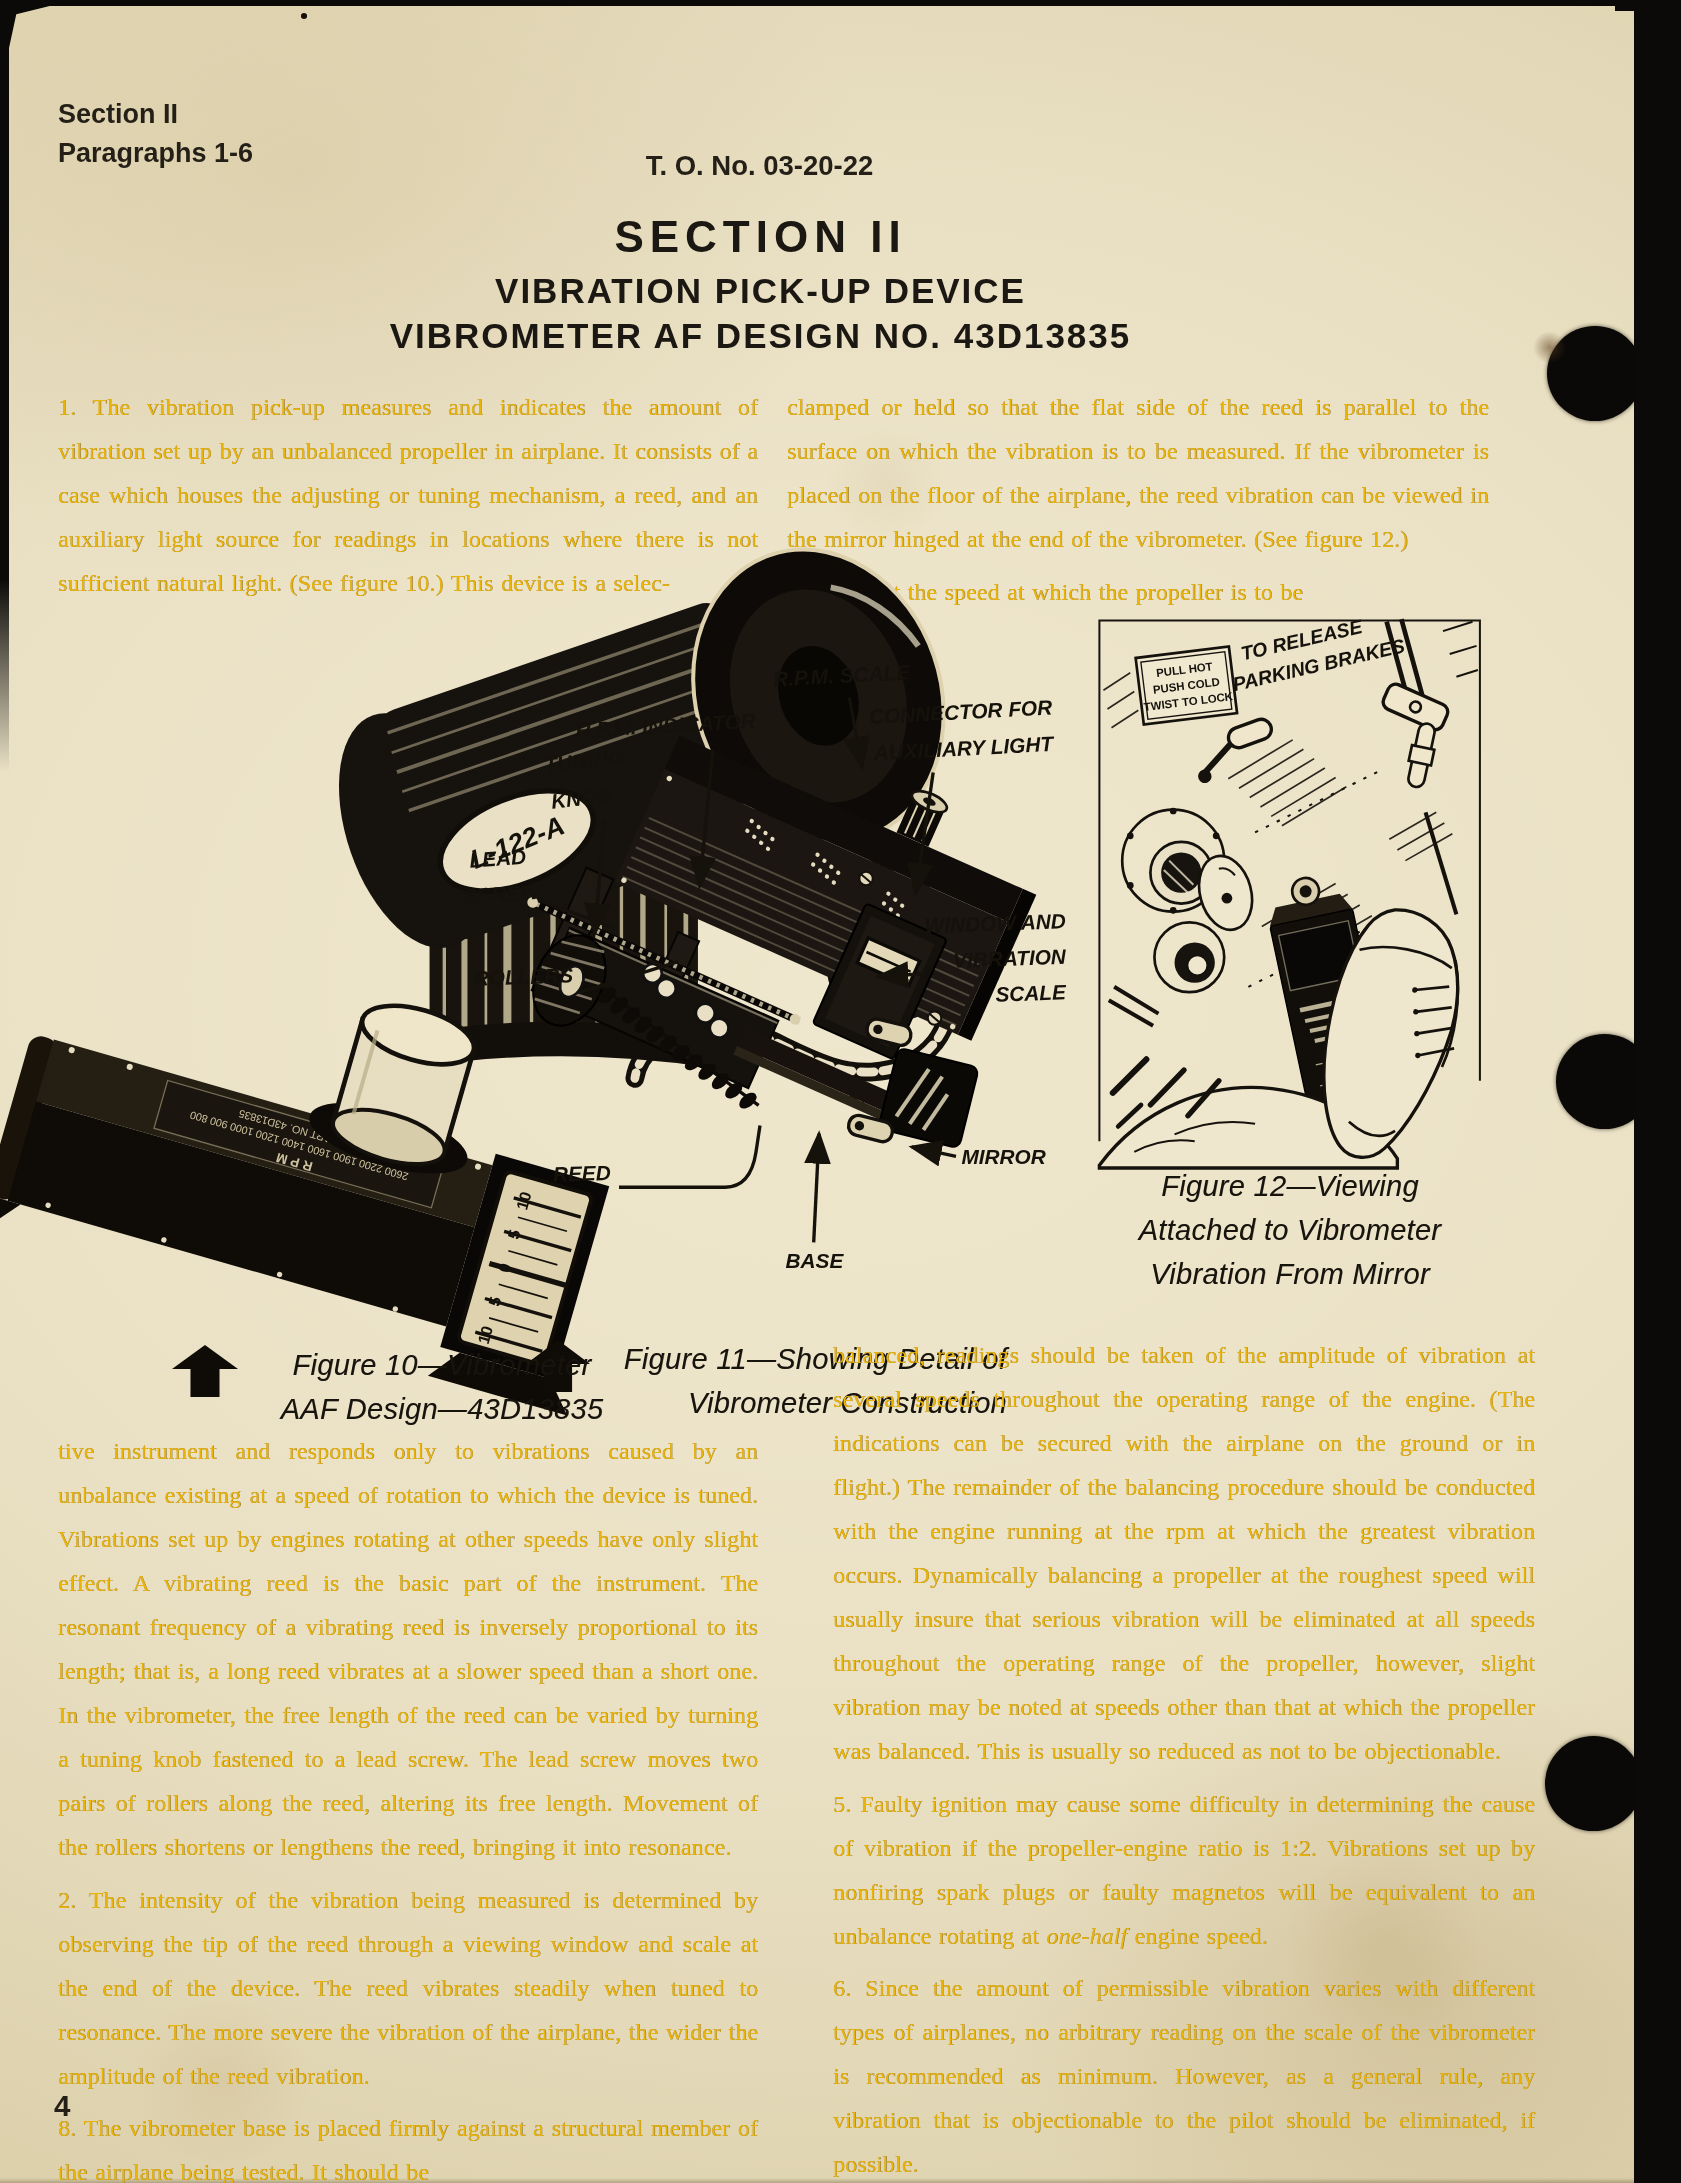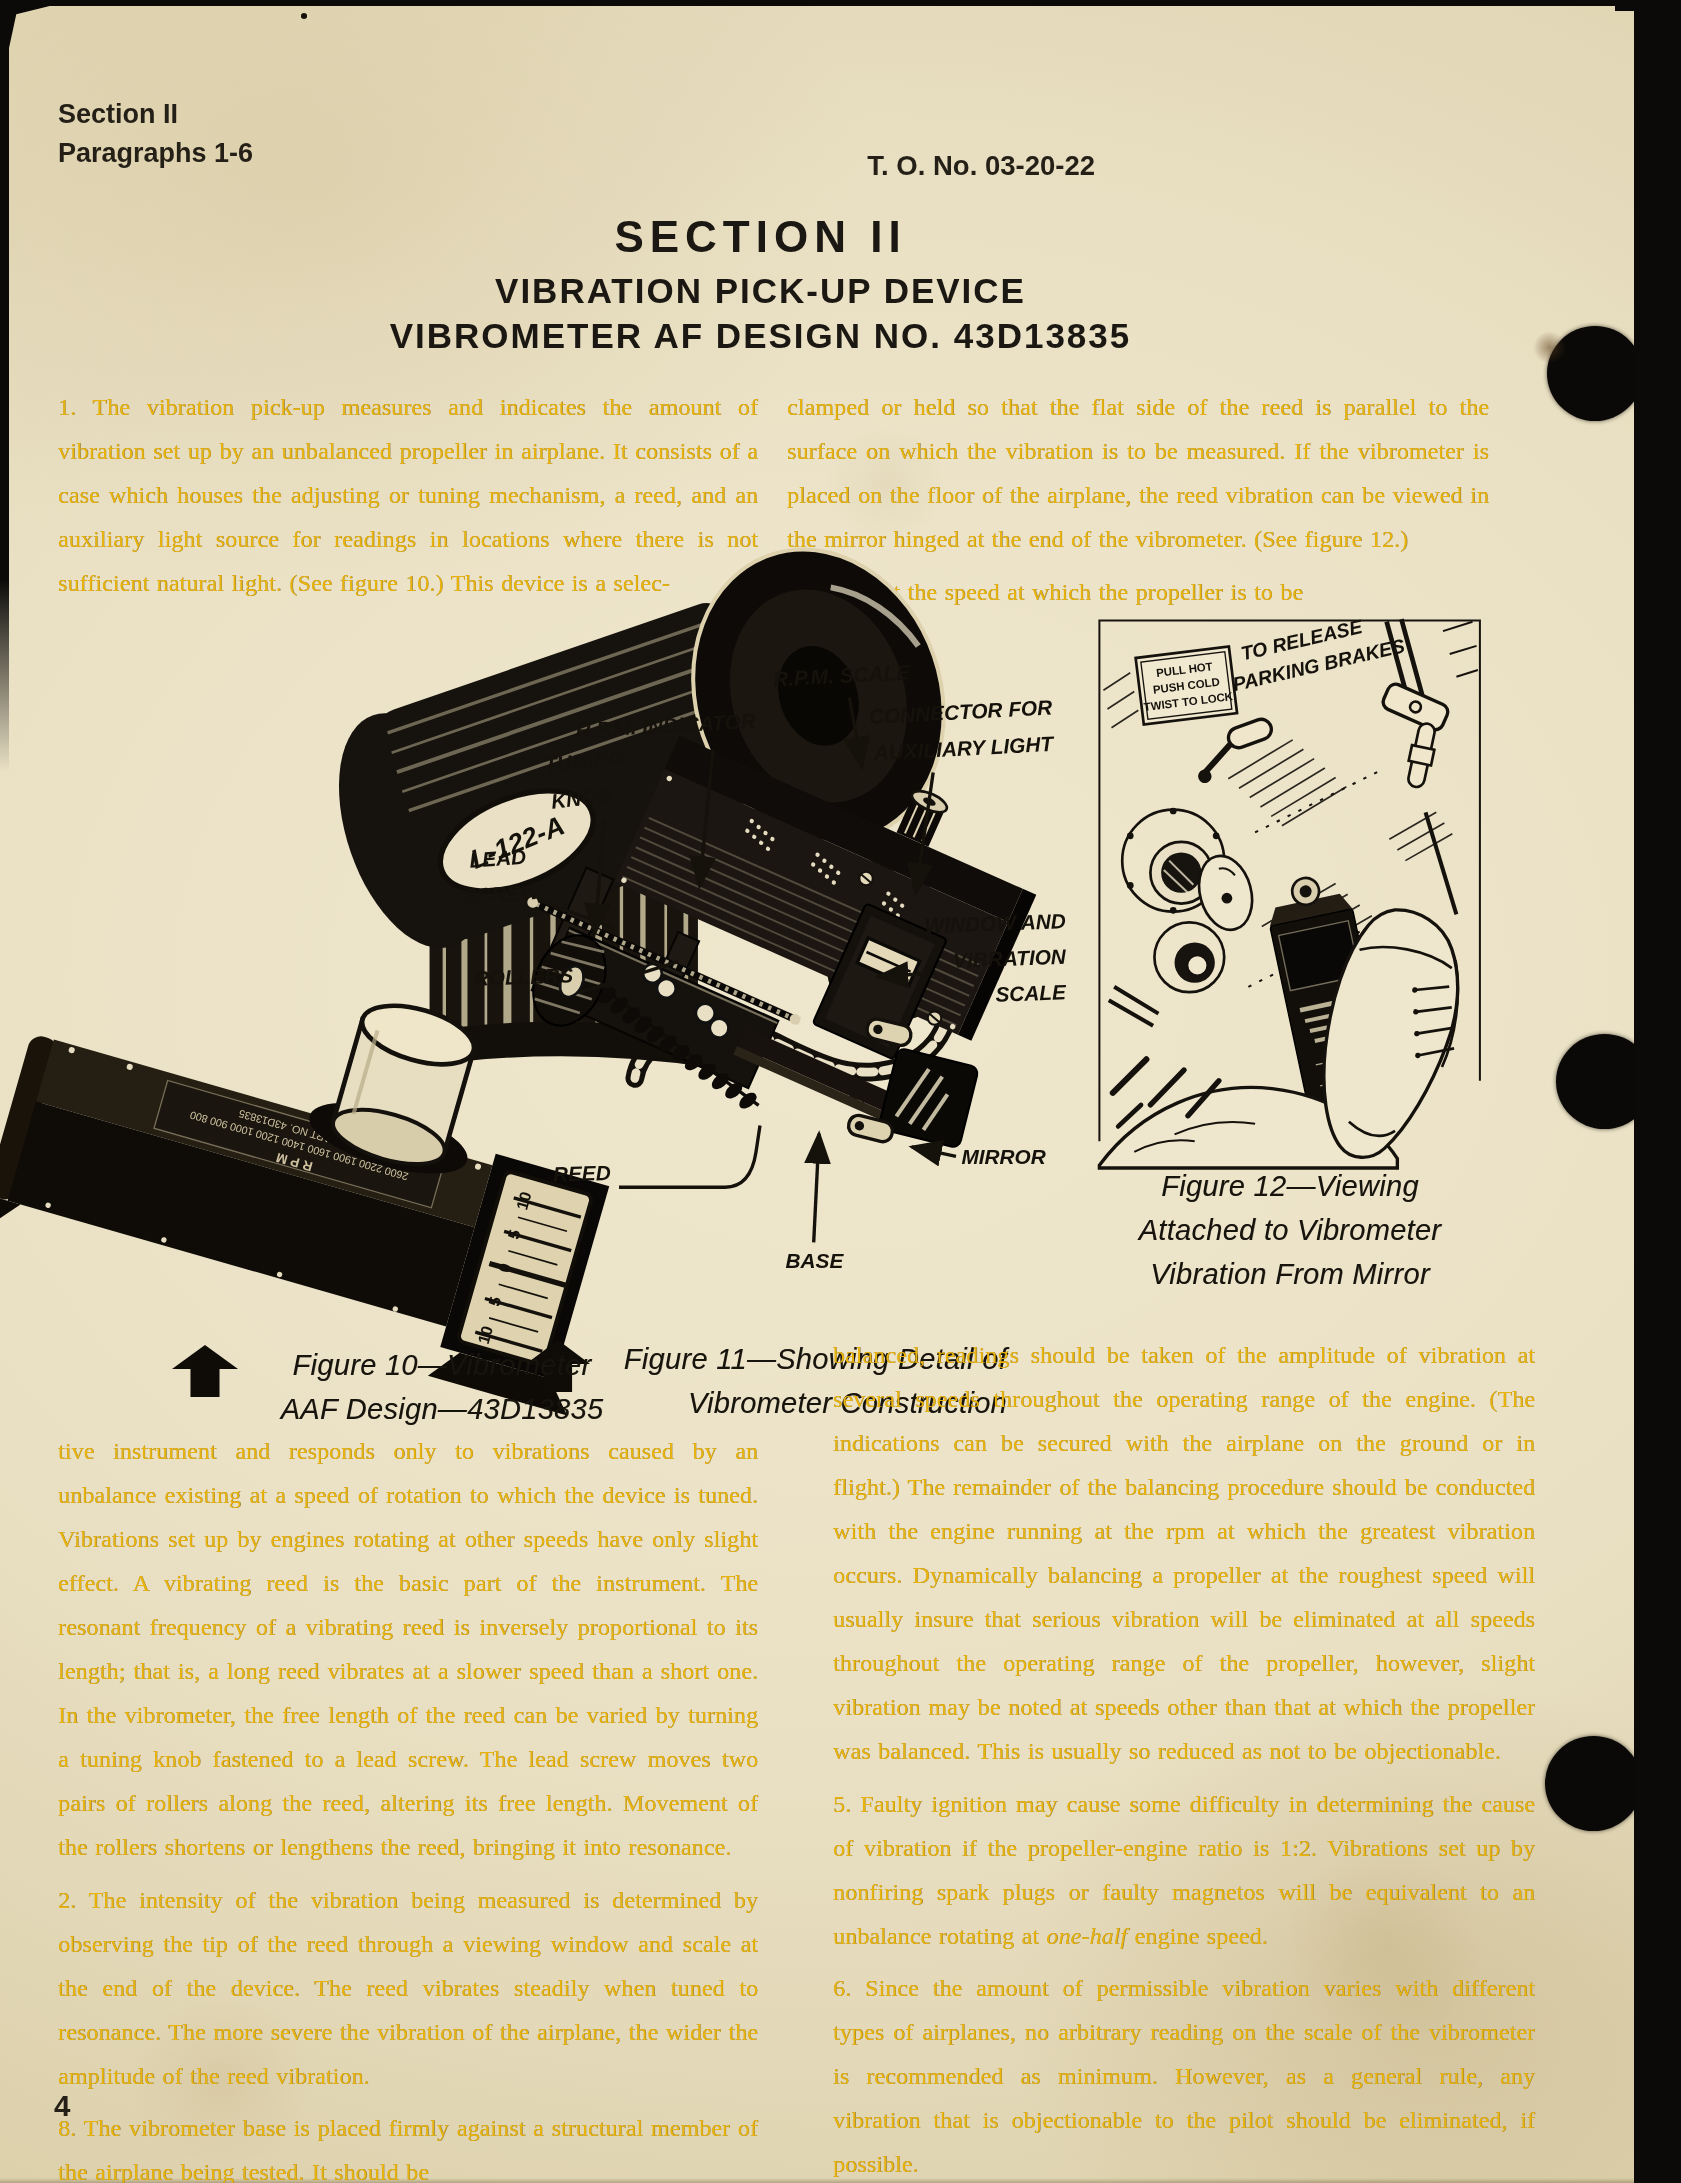--- a/index.html
+++ b/index.html
@@ -67,21 +67,21 @@
   <div class="speck" style="left:1639px;top:293px;width:8.7px;height:7.4px;"></div>
   <div class="smudge" style="left:1532px;top:332px;width:35px;height:31px;"></div>
   <div class="speck" style="left:301px;top:13.4px;width:6px;height:5.4px;"></div>
 
   <div class="stain" style="left:1276px;top:1853px;width:215px;height:188px;background:radial-gradient(circle,rgba(160,118,55,.12),rgba(160,118,55,0) 70%);"></div>
   <div class="stain" style="left:121px;top:2001px;width:201px;height:161px;background:radial-gradient(circle,rgba(150,110,52,.10),rgba(150,110,52,0) 70%);"></div>
   <div class="stain" style="left:819px;top:430px;width:134px;height:107px;background:radial-gradient(circle,rgba(150,112,60,.08),rgba(150,112,60,0) 70%);"></div>
 
   <div class="hdr" style="left:58px;top:99px;font-size:27px;">Section II</div>
   <div class="hdr" style="left:58px;top:138px;font-size:27px;">Paragraphs 1-6</div>
-  <div class="hdr" style="left:424px;top:150px;width:671px;text-align:right;font-size:27.5px;">T. O. No. 03-20-22</div>
+  <div class="hdr" style="left:424px;top:150px;width:671px;text-align:center;font-size:27.5px;">T. O. No. 03-20-22</div>
 
   <div class="title" style="top:212px;font-size:44px;letter-spacing:6px;">SECTION II</div>
   <div class="title" style="top:271px;font-size:35px;letter-spacing:2px;">VIBRATION PICK-UP DEVICE</div>
   <div class="title" style="top:316px;font-size:35px;letter-spacing:2px;">VIBROMETER AF DESIGN NO. 43D13835</div>
 
   <div class="bodytext" style="left:58px;top:385px;width:700px;">
     <p>1. The vibration pick-up measures and indicates the amount of vibration set up by an unbalanced propeller in airplane. It consists of a case which houses the adjusting or tuning mechanism, a reed, and an auxiliary light source for readings in locations where there is not sufficient natural light. (See figure 10.) This device is a selec-</p>
   </div>
   <div class="bodytext" style="left:787px;top:385px;width:702px;">
     <p>clamped or held so that the flat side of the reed is parallel to the surface on which the vibration is to be measured. If the vibrometer is placed on the floor of the airplane, the reed vibration can be viewed in the mirror hinged at the end of the vibrometer. (See figure 12.)</p>

